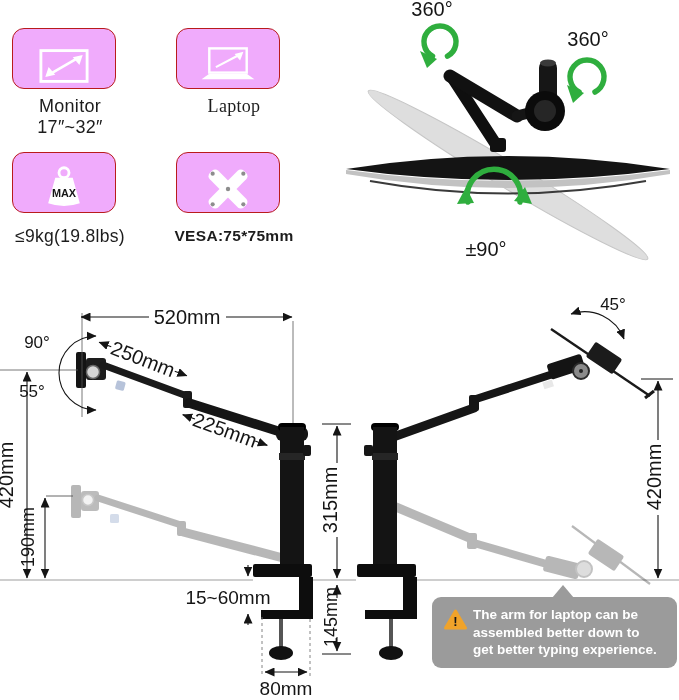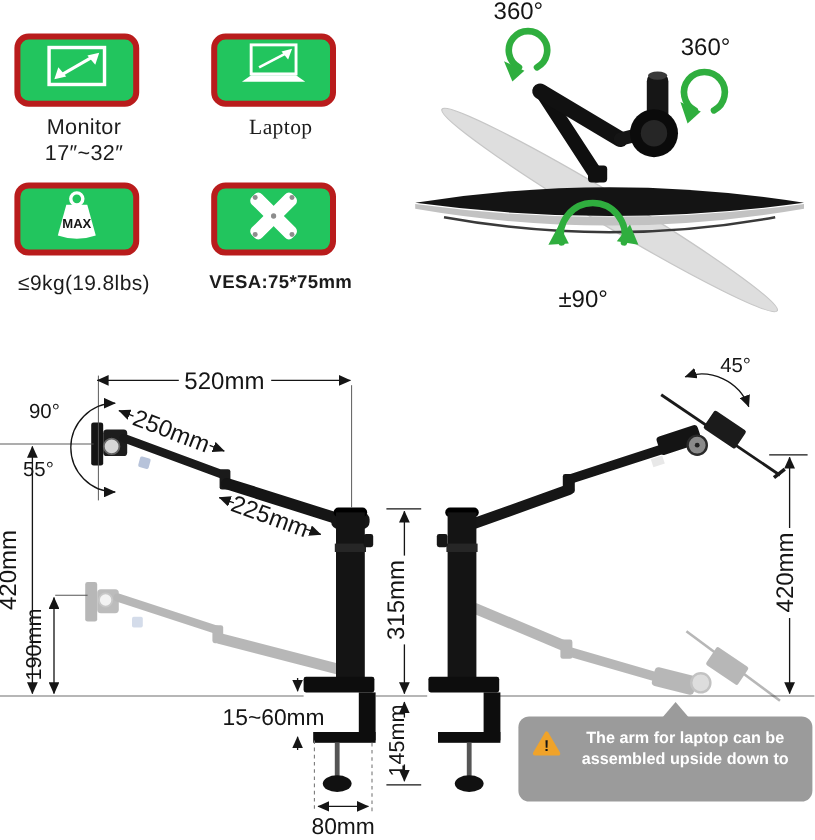--- a/index.html
+++ b/index.html
@@ -2,39 +2,39 @@
 <html><head>
 <meta charset="utf-8">
 <style>
   html,body{margin:0;padding:0;background:#fff;}
   .canvas{position:relative;width:679px;height:700px;background:#fff;overflow:hidden;
           font-family:"Liberation Sans",sans-serif;color:#1a1a1a;}
   
   .spec{position:absolute;width:116px;}
   .spec1{left:12px;top:28px;} .spec2{left:176px;top:28px;font-family:Liberation Serif, serif;}
   .spec3{left:12px;top:152px;} .spec4{left:176px;top:152px;font-weight:bold;}
-  .badge{width:104px;height:61px;background:#22c55e;border:5px solid #b91c1c;border-radius:12px;
-         box-sizing:border-box;display:flex;align-items:flex-start;justify-content:center;}
+  .badge{width:104px;height:61px;background:#f0abfc;border:1px solid #b91c1c;border-radius:12px;
+         box-sizing:border-box;display:flex;align-items:flex-end;justify-content:center;}
   .cap{position:absolute;left:50%;transform:translateX(-50%);width:180px;text-align:center;
        font-size:18px;line-height:21px;color:#1c1c1c;letter-spacing:.3px;}
   .spec1 .cap,.spec2 .cap{top:68px;}
   .spec3 .cap{top:74px;font-size:17.5px;}
   .spec4 .cap{top:74px;font-size:15.5px;line-height:20px;}
   
   svg text{font-family:"Liberation Sans",sans-serif;fill:#151515;}
   .illus{position:absolute;left:340px;top:0;}
   .diagram{position:absolute;left:0;top:295px;}
   
   .note{position:absolute;left:432px;top:597px;width:245px;height:71px;background:#9b9b9b;
         border-radius:9px;box-sizing:border-box;padding:9px 8px 8px 41px;}
   .note-pointer{position:absolute;left:120px;top:-12px;width:0;height:0;
         border-left:11px solid transparent;border-right:11px solid transparent;
         border-bottom:13px solid #9b9b9b;}
   .note-icon{position:absolute;left:12px;top:12px;}
-  .note-line{color:#fff;font-weight:bold;font-size:13.5px;line-height:17.5px;white-space:nowrap;text-align:center;}
+  .note-line{color:#fff;font-weight:bold;font-size:13.5px;line-height:17.5px;white-space:nowrap;}
 </style>
 </head>
 <body>
 
 <div class="canvas">
 
   <div class="spec spec1">
     <div class="badge">
       <svg width="66" height="44" viewBox="0 0 60 40">
         <rect x="9" y="6" width="42" height="28" fill="none" stroke="#fff" stroke-width="2.6"></rect>
@@ -279,16 +279,17 @@
     </g>
   </svg>
 
   <div class="note">
     <div class="note-pointer"></div>
     <svg class="note-icon" width="23" height="21" viewBox="0 0 23 21">
       <path d="M11.5,2 L21.5,19 L1.5,19 Z" fill="#f0a32a" stroke="#f0a32a" stroke-width="3" stroke-linejoin="round"></path>
       <text x="11.5" y="17" text-anchor="middle" font-size="13" font-weight="bold" fill="#fff">!</text>
     </svg>
     <div class="note-line">The arm for laptop can be</div>
-    <div class="note-line">assembled upside down to</div>
+    <div class="note-line">assembled better down to</div>
+    <div class="note-line">get better typing experience.</div>
   </div>
 
 </div>
 
 </body></html>

